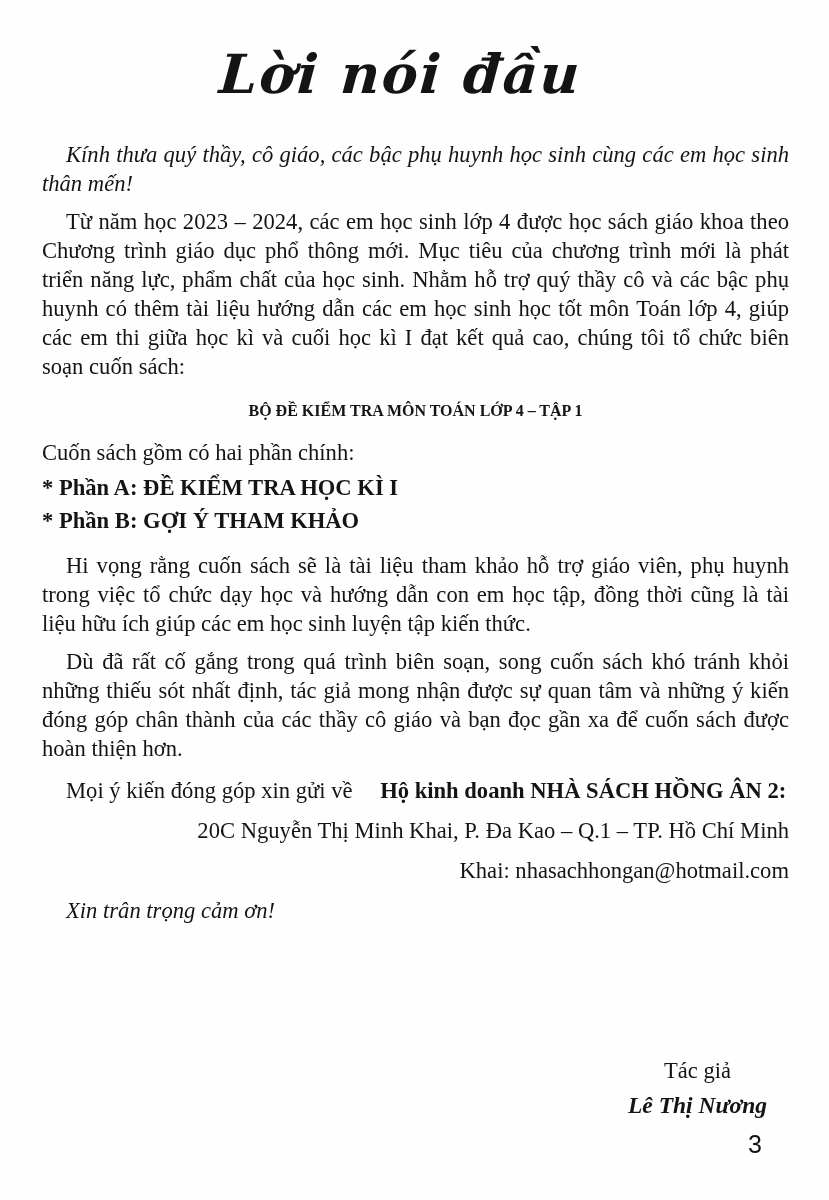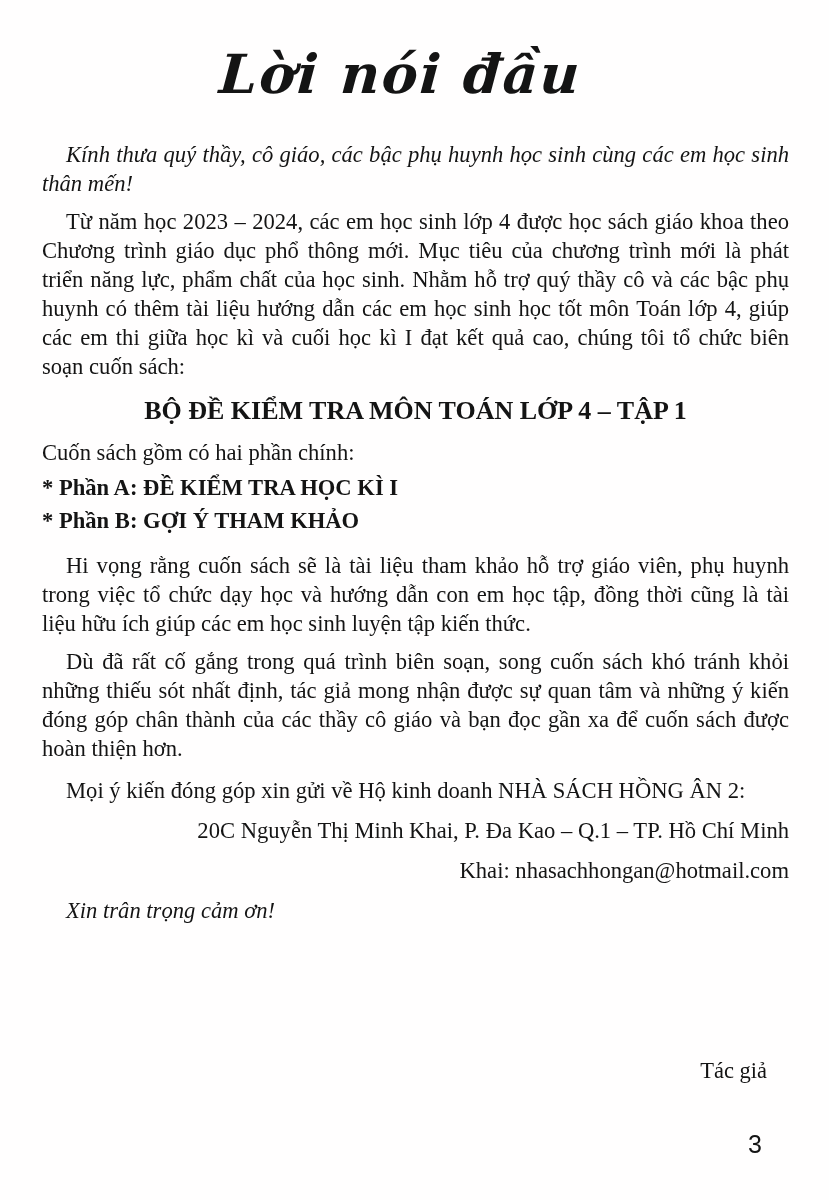--- a/index.html
+++ b/index.html
@@ -33,25 +33,25 @@
     transform: skewX(-4deg);
   }
   p {
     font-size: 22.6px;
     line-height: 29px;
     margin: 9px 0;
     text-align: justify;
   }
   .indent { text-indent: 24px; margin-top: 8px; }
   .italic { font-style: italic; }
-  .bold { font-weight: normal; }
+  .bold { font-weight: bold; margin-left: 22px; }
   .book-title {
     text-align: center;
     font-weight: bold;
-    font-size: 26px;
+    font-size: 16px;
     margin: 15px 0 13px 0;
     text-indent: 0;
   }
   .part-line {
     font-weight: bold;
     margin: 4px 0;
     text-align: left;
   }
   .parts-intro {
     margin: 13px 0 6px 0;
@@ -122,16 +122,17 @@
     <p class="centered">20C Nguyễn Thị Minh Khai, P. Đa Kao – Q.1 – TP. Hồ Chí Minh</p>
 
     <p class="centered">Khai: nhasachhongan@hotmail.com</p>
 
     <p class="indent italic thanks-para">Xin trân trọng cảm ơn!</p>
 
   </div>
 
   <div class="signature">
     <p class="role">Tác giả</p>
+    <p class="name">Lê Thị Nương</p>
   </div>
 
   <div class="page-number">3</div>
 </div>
 
 </body></html>

